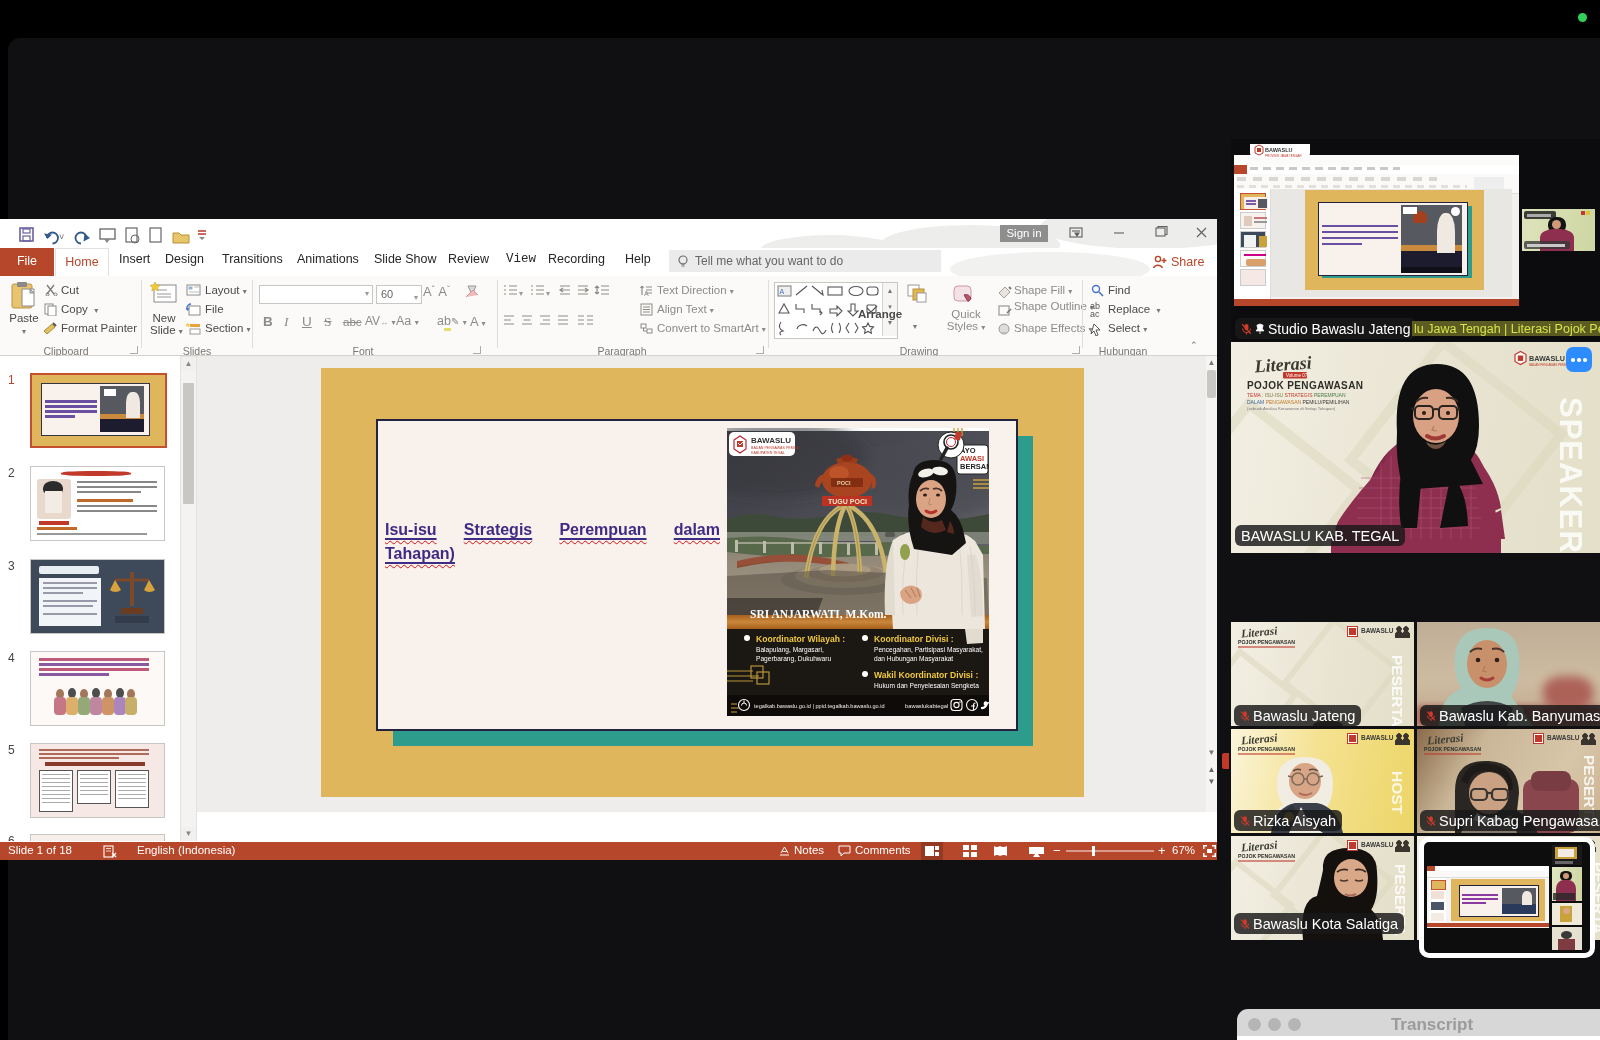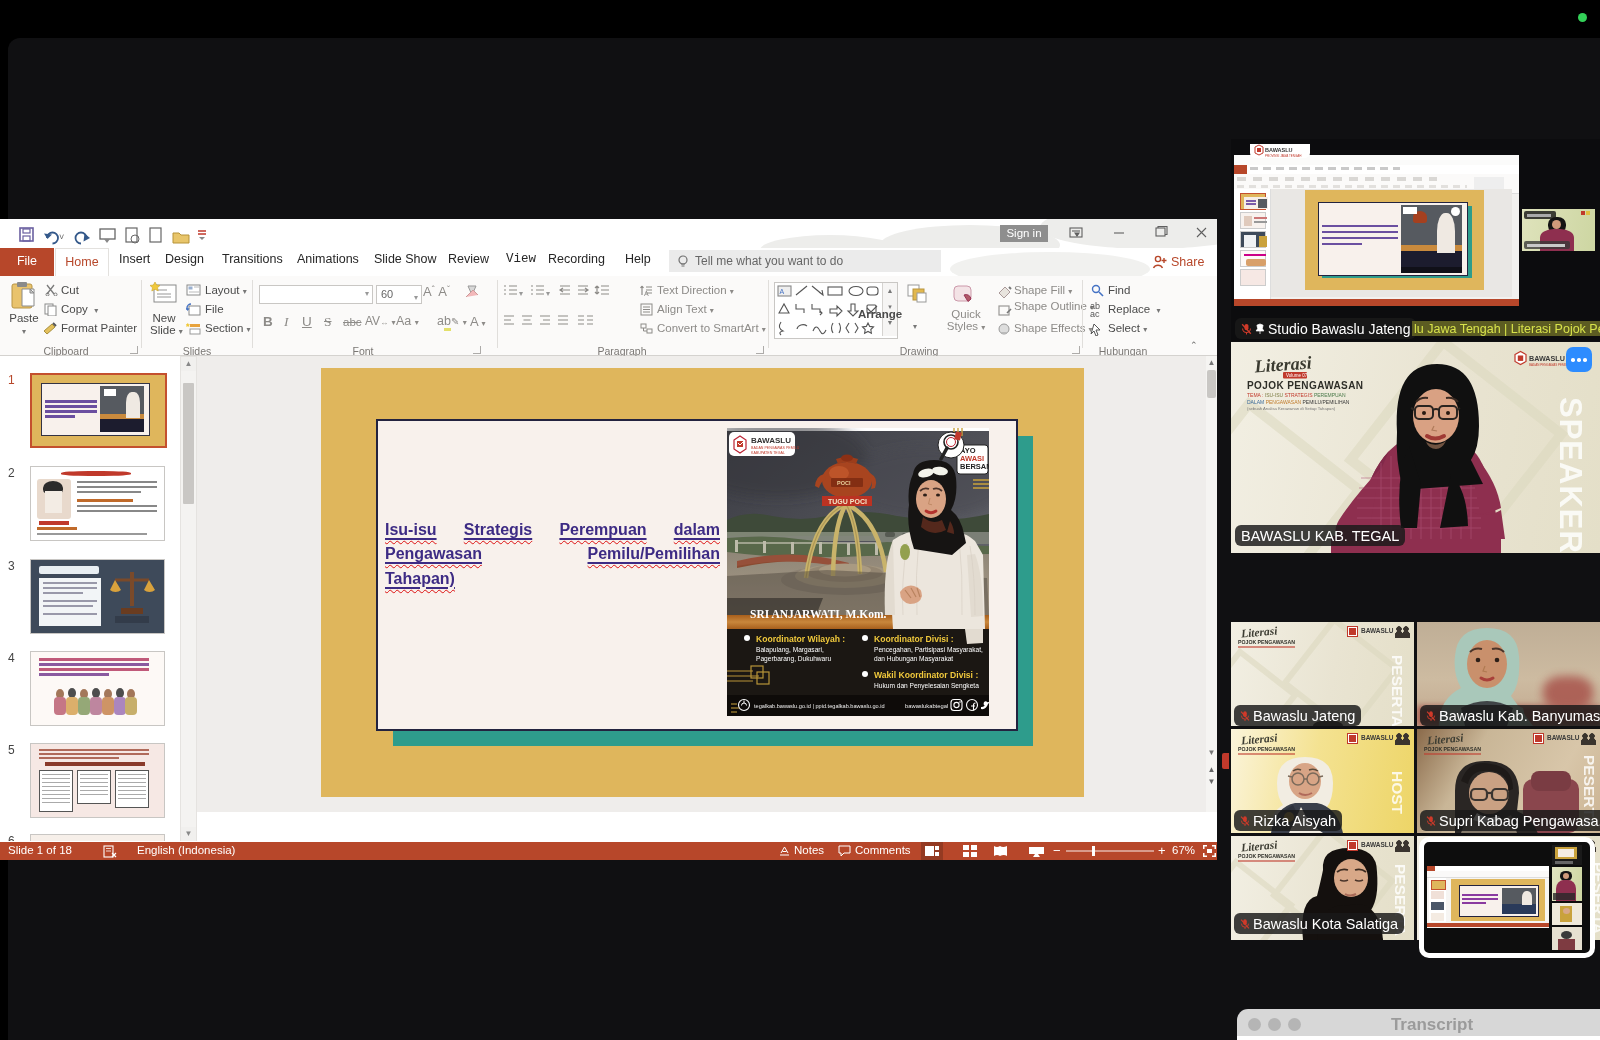--- a/index.html
+++ b/index.html
@@ -400,21 +400,20 @@
         <div class="abs" style="left:2px;top:26px;width:11px;height:121px;background:#c9c7c4;border-radius:1px;"></div>
         <div class="abs" style="left:0;top:470px;width:15px;height:14px;background:#f1f0ee;color:#888;font-size:8px;text-align:center;line-height:14px;">▼</div>
       </div>
     </div>
     <div class="abs" id="canvas">
       <div class="abs" style="left:124px;top:12px;width:763px;height:429px;background:#dfb65c;">
         <div class="abs" id="tealrect"></div>
         <div class="abs" id="card">
           <div class="abs" id="slidetitle">
             <div class="jl"><span class="w"><i class="sq">Isu-isu</i></span> <span class="w"><i class="sq">Strategis</i></span> <span class="w"><i class="sq">Perempuan</i></span> <span class="w"><i class="sq">dalam</i></span></div>
-            <div class="jl"><span class="w"><i class="sq">Pengawasan</i></span> <span class="w"><i class="sq">Pemilu/Pemilihan</i></span></div>
             <div><span class="w"><i class="sq">Tahapan)</i></span></div>
           </div>
           <svg class="abs" style="left:349px;top:7px;" width="262" height="288" viewBox="0 0 262 288">
             <defs>
               <linearGradient id="sky" x1="0" y1="0" x2="1" y2="1">
                 <stop offset="0" stop-color="#3a3b42"></stop>
                     <stop offset=".55" stop-color="#515259"></stop>
                     <stop offset="1" stop-color="#6d6e75"></stop>
               </linearGradient>
               <linearGradient id="plaza" x1="0" y1="0" x2="0" y2="1">

